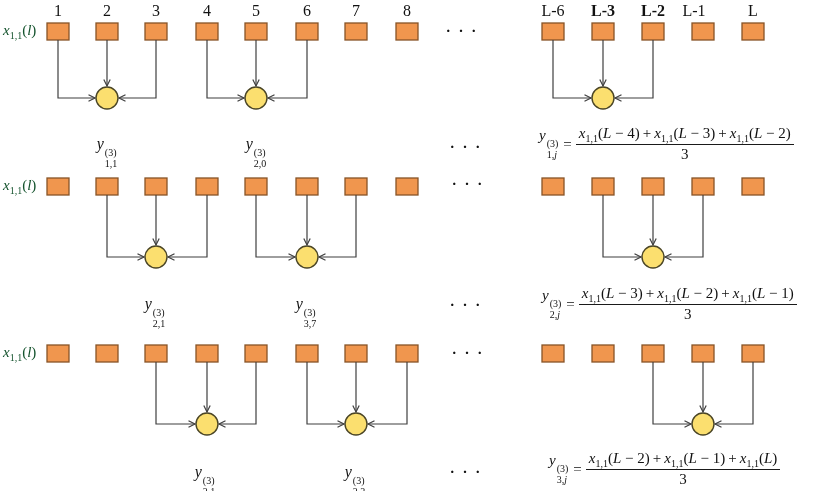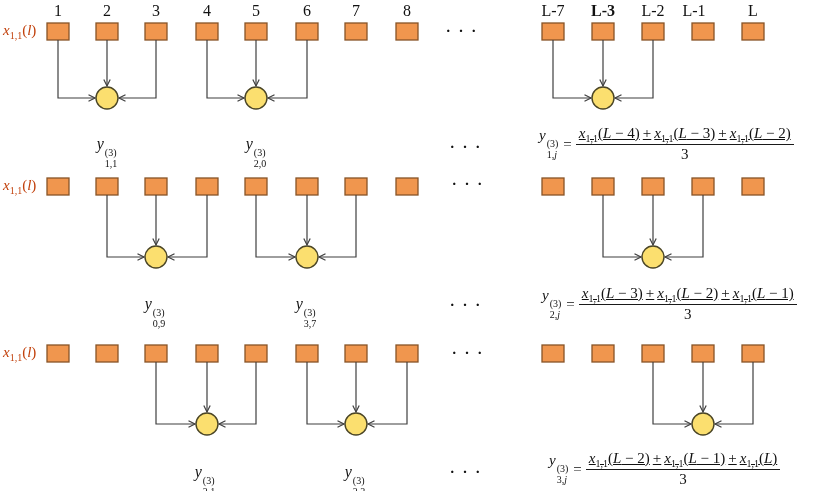--- a/index.html
+++ b/index.html
@@ -6,40 +6,40 @@
   #canvas{
     position:relative;width:813px;height:491px;background:#ffffff;overflow:hidden;
     font-family:"Liberation Serif",serif;
   }
   #shapes{position:absolute;left:0;top:0;width:813px;height:491px;}
   #labels{position:absolute;left:0;top:0;width:813px;height:491px;}
   .idx{
     position:absolute;width:44px;text-align:center;
     font-size:16px;line-height:18px;color:#111;
   }
-  .lab{position:absolute;font-size:15px;line-height:18px;color:#c2410c;white-space:nowrap;}
+  .lab{position:absolute;font-size:15px;line-height:18px;color:#14532d;white-space:nowrap;}
   .ylab{position:absolute;width:90px;text-align:center;font-size:16px;color:#111;white-space:nowrap;}
   .dots{
     position:absolute;width:60px;text-align:center;font-size:15px;font-weight:bold;
     letter-spacing:2px;color:#111;white-space:nowrap;
   }
   .formula{
     position:absolute;display:flex;align-items:center;font-size:15px;color:#111;
     white-space:nowrap;transform:translateY(-50%);
   }
   i{font-style:italic;}
   sub{font-size:10px;line-height:0;}
   .stack{
     display:inline-flex;flex-direction:column;align-items:flex-start;
     font-size:10px;line-height:1.05;margin-left:1px;vertical-align:-7px;
   }
   .ssub{margin-top:0.5px;}
   .eq{margin:0 4px 0 5px;}
   .frac{display:inline-flex;flex-direction:column;align-items:center;}
-  .num{display:inline-block;border-bottom:1.2px solid #1a1a1a;padding:0 3px 2px 3px;text-decoration:underline;}
+  .num{display:inline-block;border-bottom:1.2px solid #1a1a1a;padding:0 3px 2px 3px;}
   .den{padding-top:1px;}
   .plus{margin:0 3px;}
 </style>
 </head>
 <body>
 
 <div id="canvas">
   <svg id="shapes" viewBox="0 0 813 491">
       <defs>
         <marker id="arr" markerUnits="userSpaceOnUse" markerWidth="10" markerHeight="10" refX="7.5" refY="4" orient="auto">
@@ -124,23 +124,23 @@
     </svg>
   <div id="labels" style="color: rgb(17, 17, 17);">
       <div class="idx" style="left: 36px; top: 2px;">1</div>
       <div class="idx" style="left: 85px; top: 2px;">2</div>
       <div class="idx" style="left: 134px; top: 2px;">3</div>
       <div class="idx" style="left: 185px; top: 2px;">4</div>
       <div class="idx" style="left: 234px; top: 2px;">5</div>
       <div class="idx" style="left: 285px; top: 2px;">6</div>
       <div class="idx" style="left: 334px; top: 2px;">7</div>
       <div class="idx" style="left: 385px; top: 2px;">8</div>
-      <div class="idx" style="left: 531px; top: 2px;">L-7</div>
+      <div class="idx" style="left: 531px; top: 2px;">L-6</div>
       <div class="idx" style="left: 581px; top: 2px; font-weight: bold;">L-3</div>
-      <div class="idx" style="left: 631px; top: 2px;">L-2</div>
+      <div class="idx" style="left: 631px; top: 2px; font-weight: bold;">L-2</div>
       <div class="idx" style="left: 672px; top: 2px;">L-1</div>
       <div class="idx" style="left: 731px; top: 2px;">L</div>
       <div class="lab" style="left: 3px; top: 21px;"><span><i>x</i><sub>1,1</sub><span>(</span><i>l</i><span>)</span></span></div>
       <div class="ylab" style="left: 62px; top: 135px;"><span><i>y</i><span class="stack">
             <span class="ssup">(3)</span>
             <span class="ssub"><span>1,1</span></span>
           </span></span></div>
       <div class="ylab" style="left: 211px; top: 135px;"><span><i>y</i><span class="stack">
             <span class="ssup">(3)</span>
             <span class="ssub"><span>2,0</span></span>
@@ -154,21 +154,21 @@
           </span></span>
         <span class="eq">=</span>
         <span class="frac">
           <span class="num"><span><i>x</i><sub>1,1</sub><span>(</span><i>L</i><span> − 4)</span></span><span class="plus">+</span><span><i>x</i><sub>1,1</sub><span>(</span><i>L</i><span> − 3)</span></span><span class="plus">+</span><span><i>x</i><sub>1,1</sub><span>(</span><i>L</i><span> − 2)</span></span></span>
           <span class="den">3</span>
         </span>
       </div>
       <div class="lab" style="left: 3px; top: 176px;"><span><i>x</i><sub>1,1</sub><span>(</span><i>l</i><span>)</span></span></div>
       <div class="ylab" style="left: 110px; top: 295px;"><span><i>y</i><span class="stack">
             <span class="ssup">(3)</span>
-            <span class="ssub"><span>0,9</span></span>
+            <span class="ssub"><span>2,1</span></span>
           </span></span></div>
       <div class="ylab" style="left: 261px; top: 295px;"><span><i>y</i><span class="stack">
             <span class="ssup">(3)</span>
             <span class="ssub"><span>3,7</span></span>
           </span></span></div>
       <div class="dots" style="left: 438px; top: 176px;">· · ·</div>
       <div class="dots" style="left: 436px; top: 297px;">· · ·</div>
       <div class="formula" style="left: 542px; top: 304px;">
         <span><i>y</i><span class="stack">
             <span class="ssup">(3)</span>

